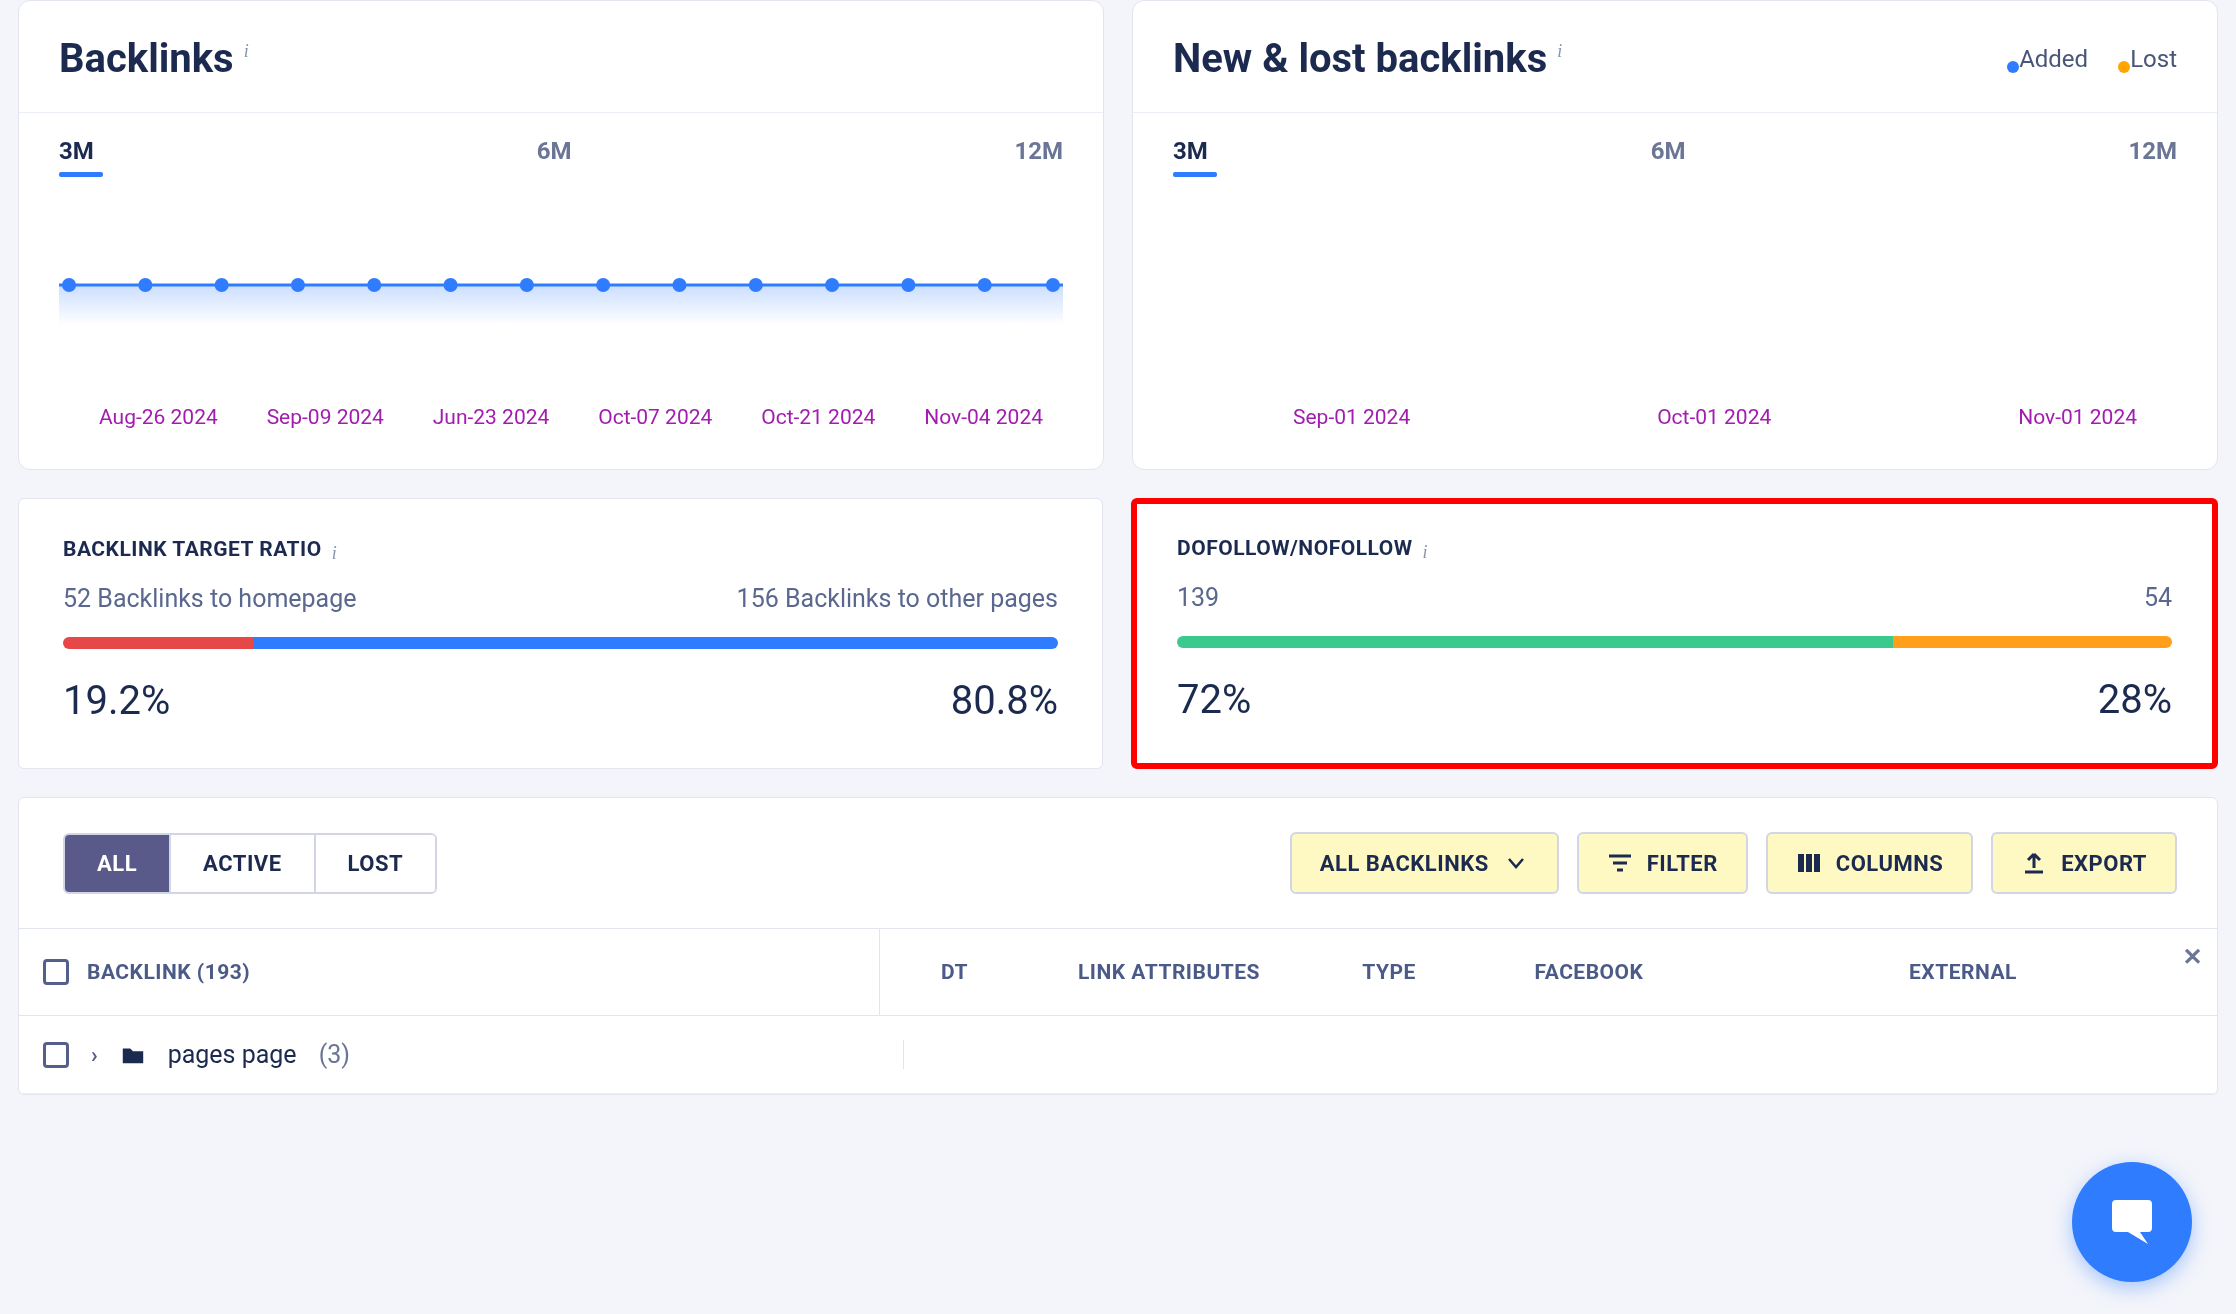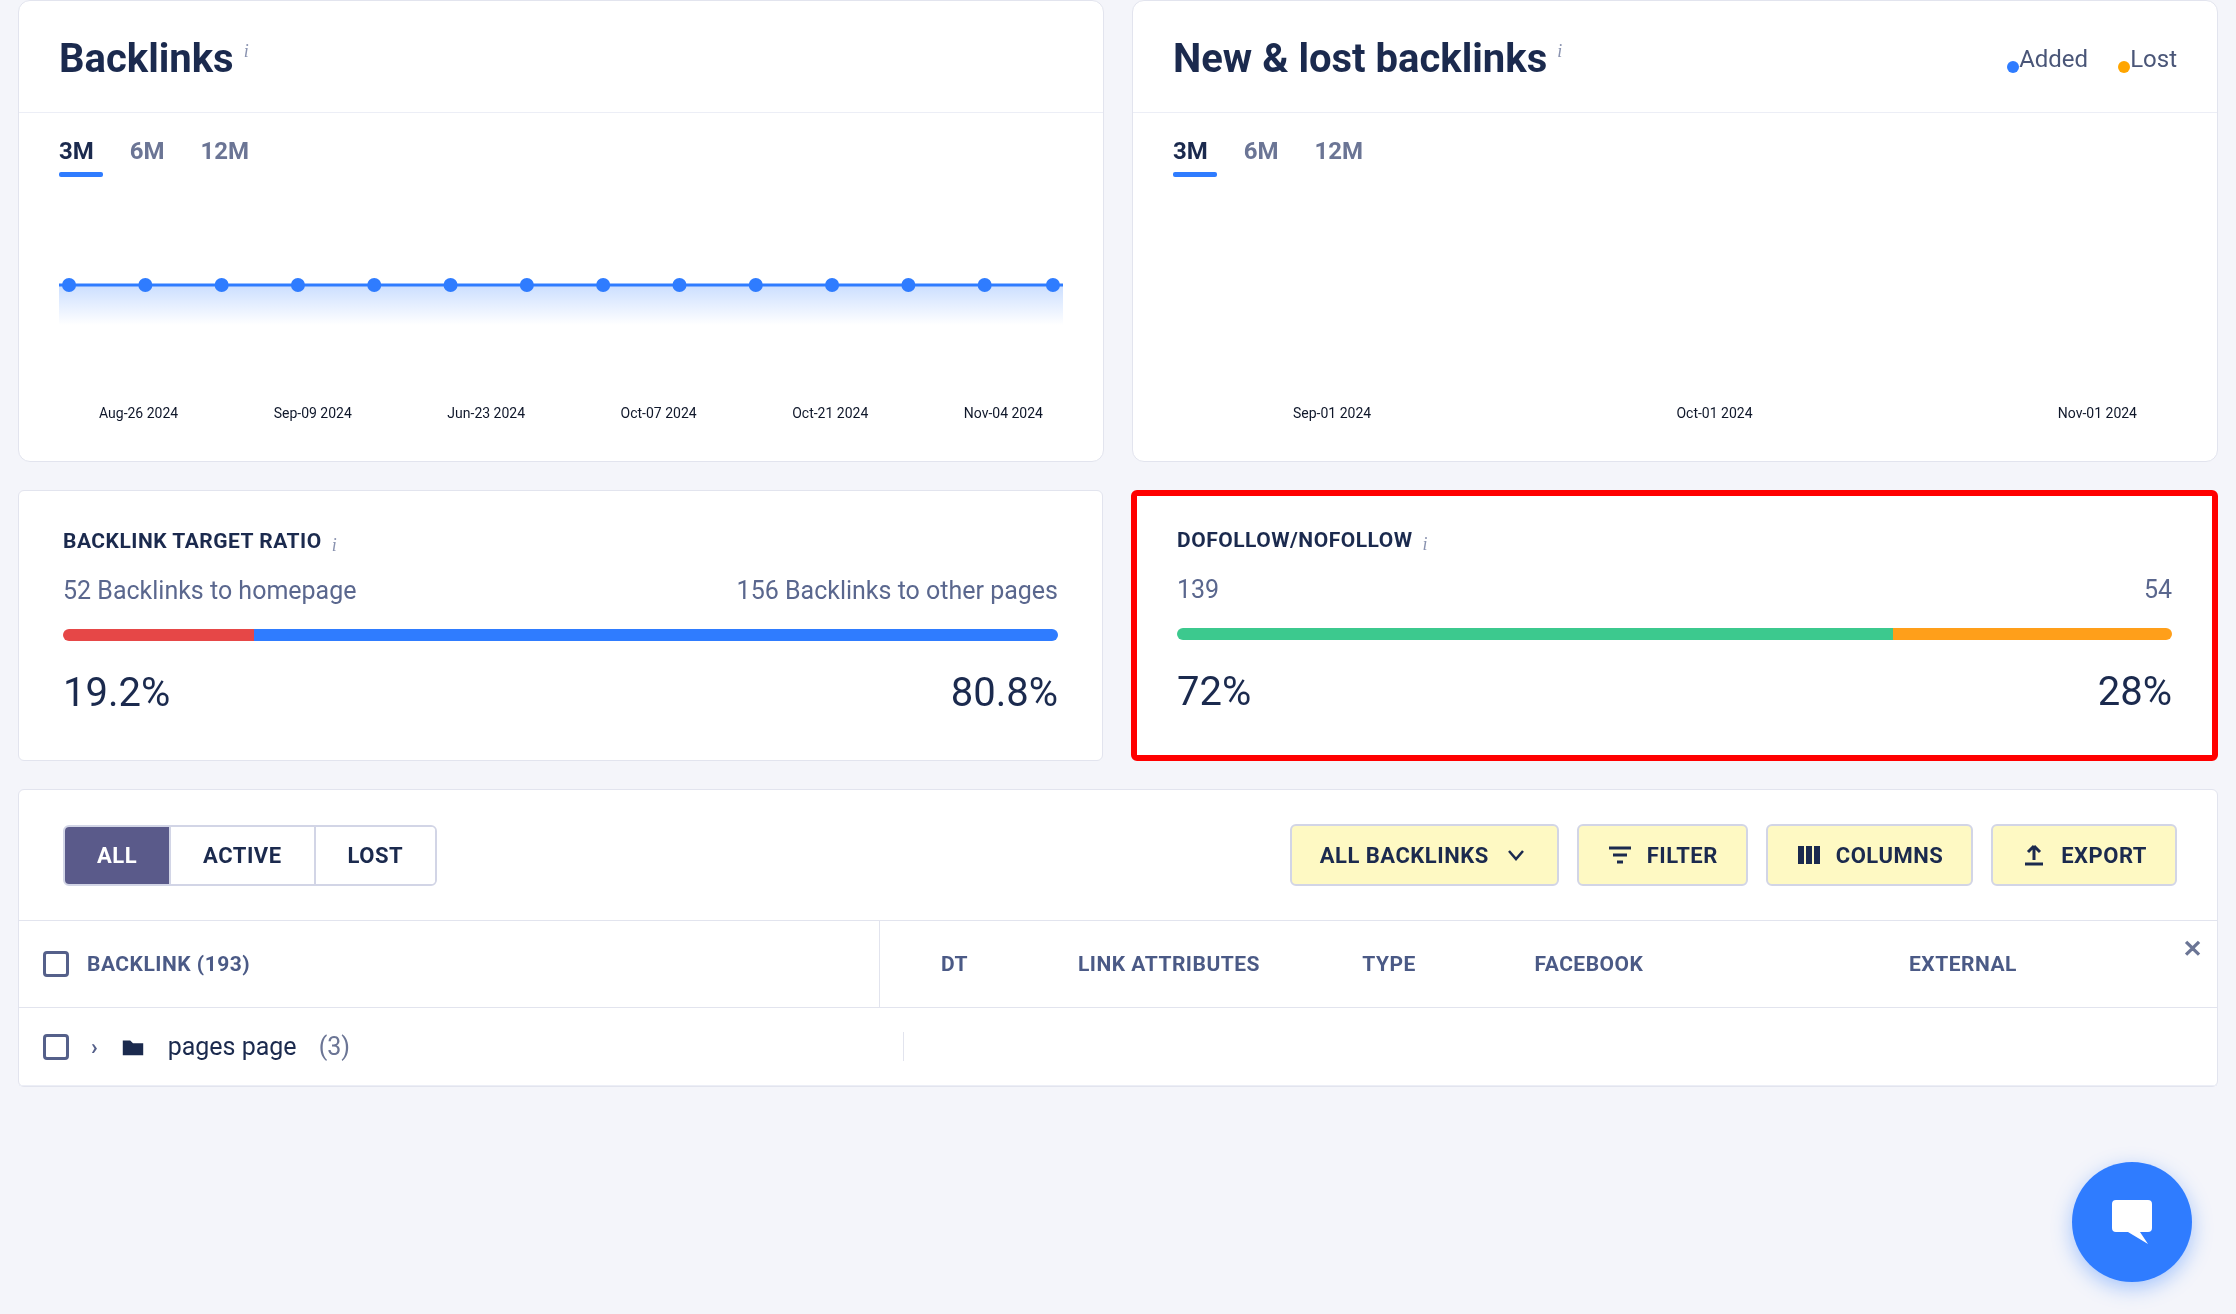--- a/index.html
+++ b/index.html
@@ -50,21 +50,21 @@
     gap: 30px;
     font-size: 24px;
     color: #4a5678;
   }
   .legend-item { display: flex; align-items: flex-end; }
   .legend-dot { width: 12px; height: 12px; border-radius: 50%; display: inline-block; }
   .dot-blue { background: #2f7cff; }
   .dot-orange { background: #ffa500; }
 
   .card-body { padding: 24px 40px 40px 40px; }
-  .range-tabs { display: flex; gap: 36px; margin-bottom: 40px; }
+  .range-tabs { display: flex; gap: 36px; margin-bottom: 40px; justify-content: space-between; }
   .range-tab {
     font-size: 24px;
     font-weight: 700;
     color: #6b7595;
     cursor: pointer;
     padding-bottom: 10px;
   }
   .range-tab.active {
     color: #1b2a4e;
     position: relative;
@@ -81,22 +81,22 @@
   .chart-wrap {
     position: relative;
     height: 170px;
     width: 100%;
   }
   svg.line-chart { width: 100%; height: 100%; }
   .chart-axis {
     display: flex;
     justify-content: space-between;
     padding: 20px 20px 0 40px;
-    font-size: 14px;
-    color: #0f172a;
+    font-size: 21px;
+    color: #a21caf;
   }
   .chart-axis.wide { padding: 20px 40px 0 120px; }
 
   .ratio-grid {
     display: flex;
     gap: 28px;
     padding: 28px 18px 0 18px;
   }
   .ratio-card {
     background: #fff;

